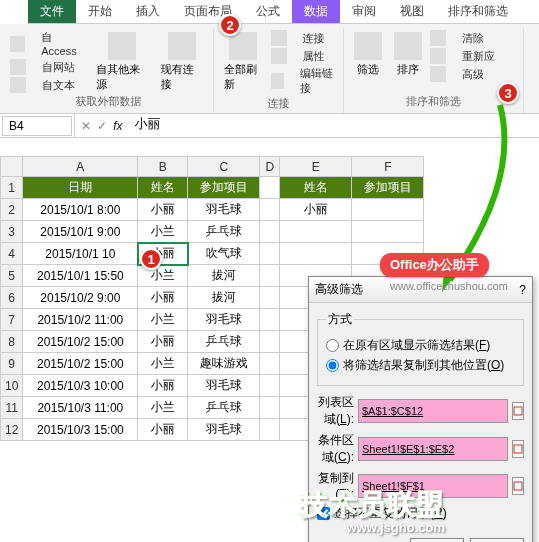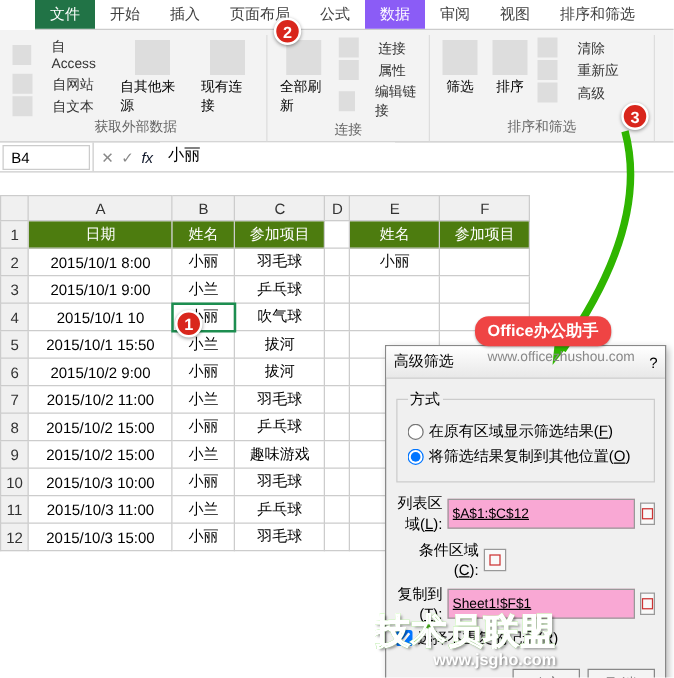--- a/index.html
+++ b/index.html
@@ -329,20 +329,21 @@
       <label><span>列表区域</span>(<span class="hotkey">L</span>):</label>
       <input value="$A$1:$C$12" style="">
       <span class="ref-btn">
           <svg width="10" height="10">
             <rect x="1" y="1" width="8" height="8" fill="none" stroke="#c33"></rect>
           </svg>
         </span>
     </div>
     <div class="field-row">
       <label><span>条件区域</span>(<span class="hotkey">C</span>):</label>
+      <input value="Sheet1!$E$1:$E$2" style="">
       <span class="ref-btn">
           <svg width="10" height="10">
             <rect x="1" y="1" width="8" height="8" fill="none" stroke="#c33"></rect>
           </svg>
         </span>
     </div>
     <div class="field-row">
       <label><span>复制到</span>(<span class="hotkey">T</span>):</label>
       <input value="Sheet1!$F$1" style="">
       <span class="ref-btn">

